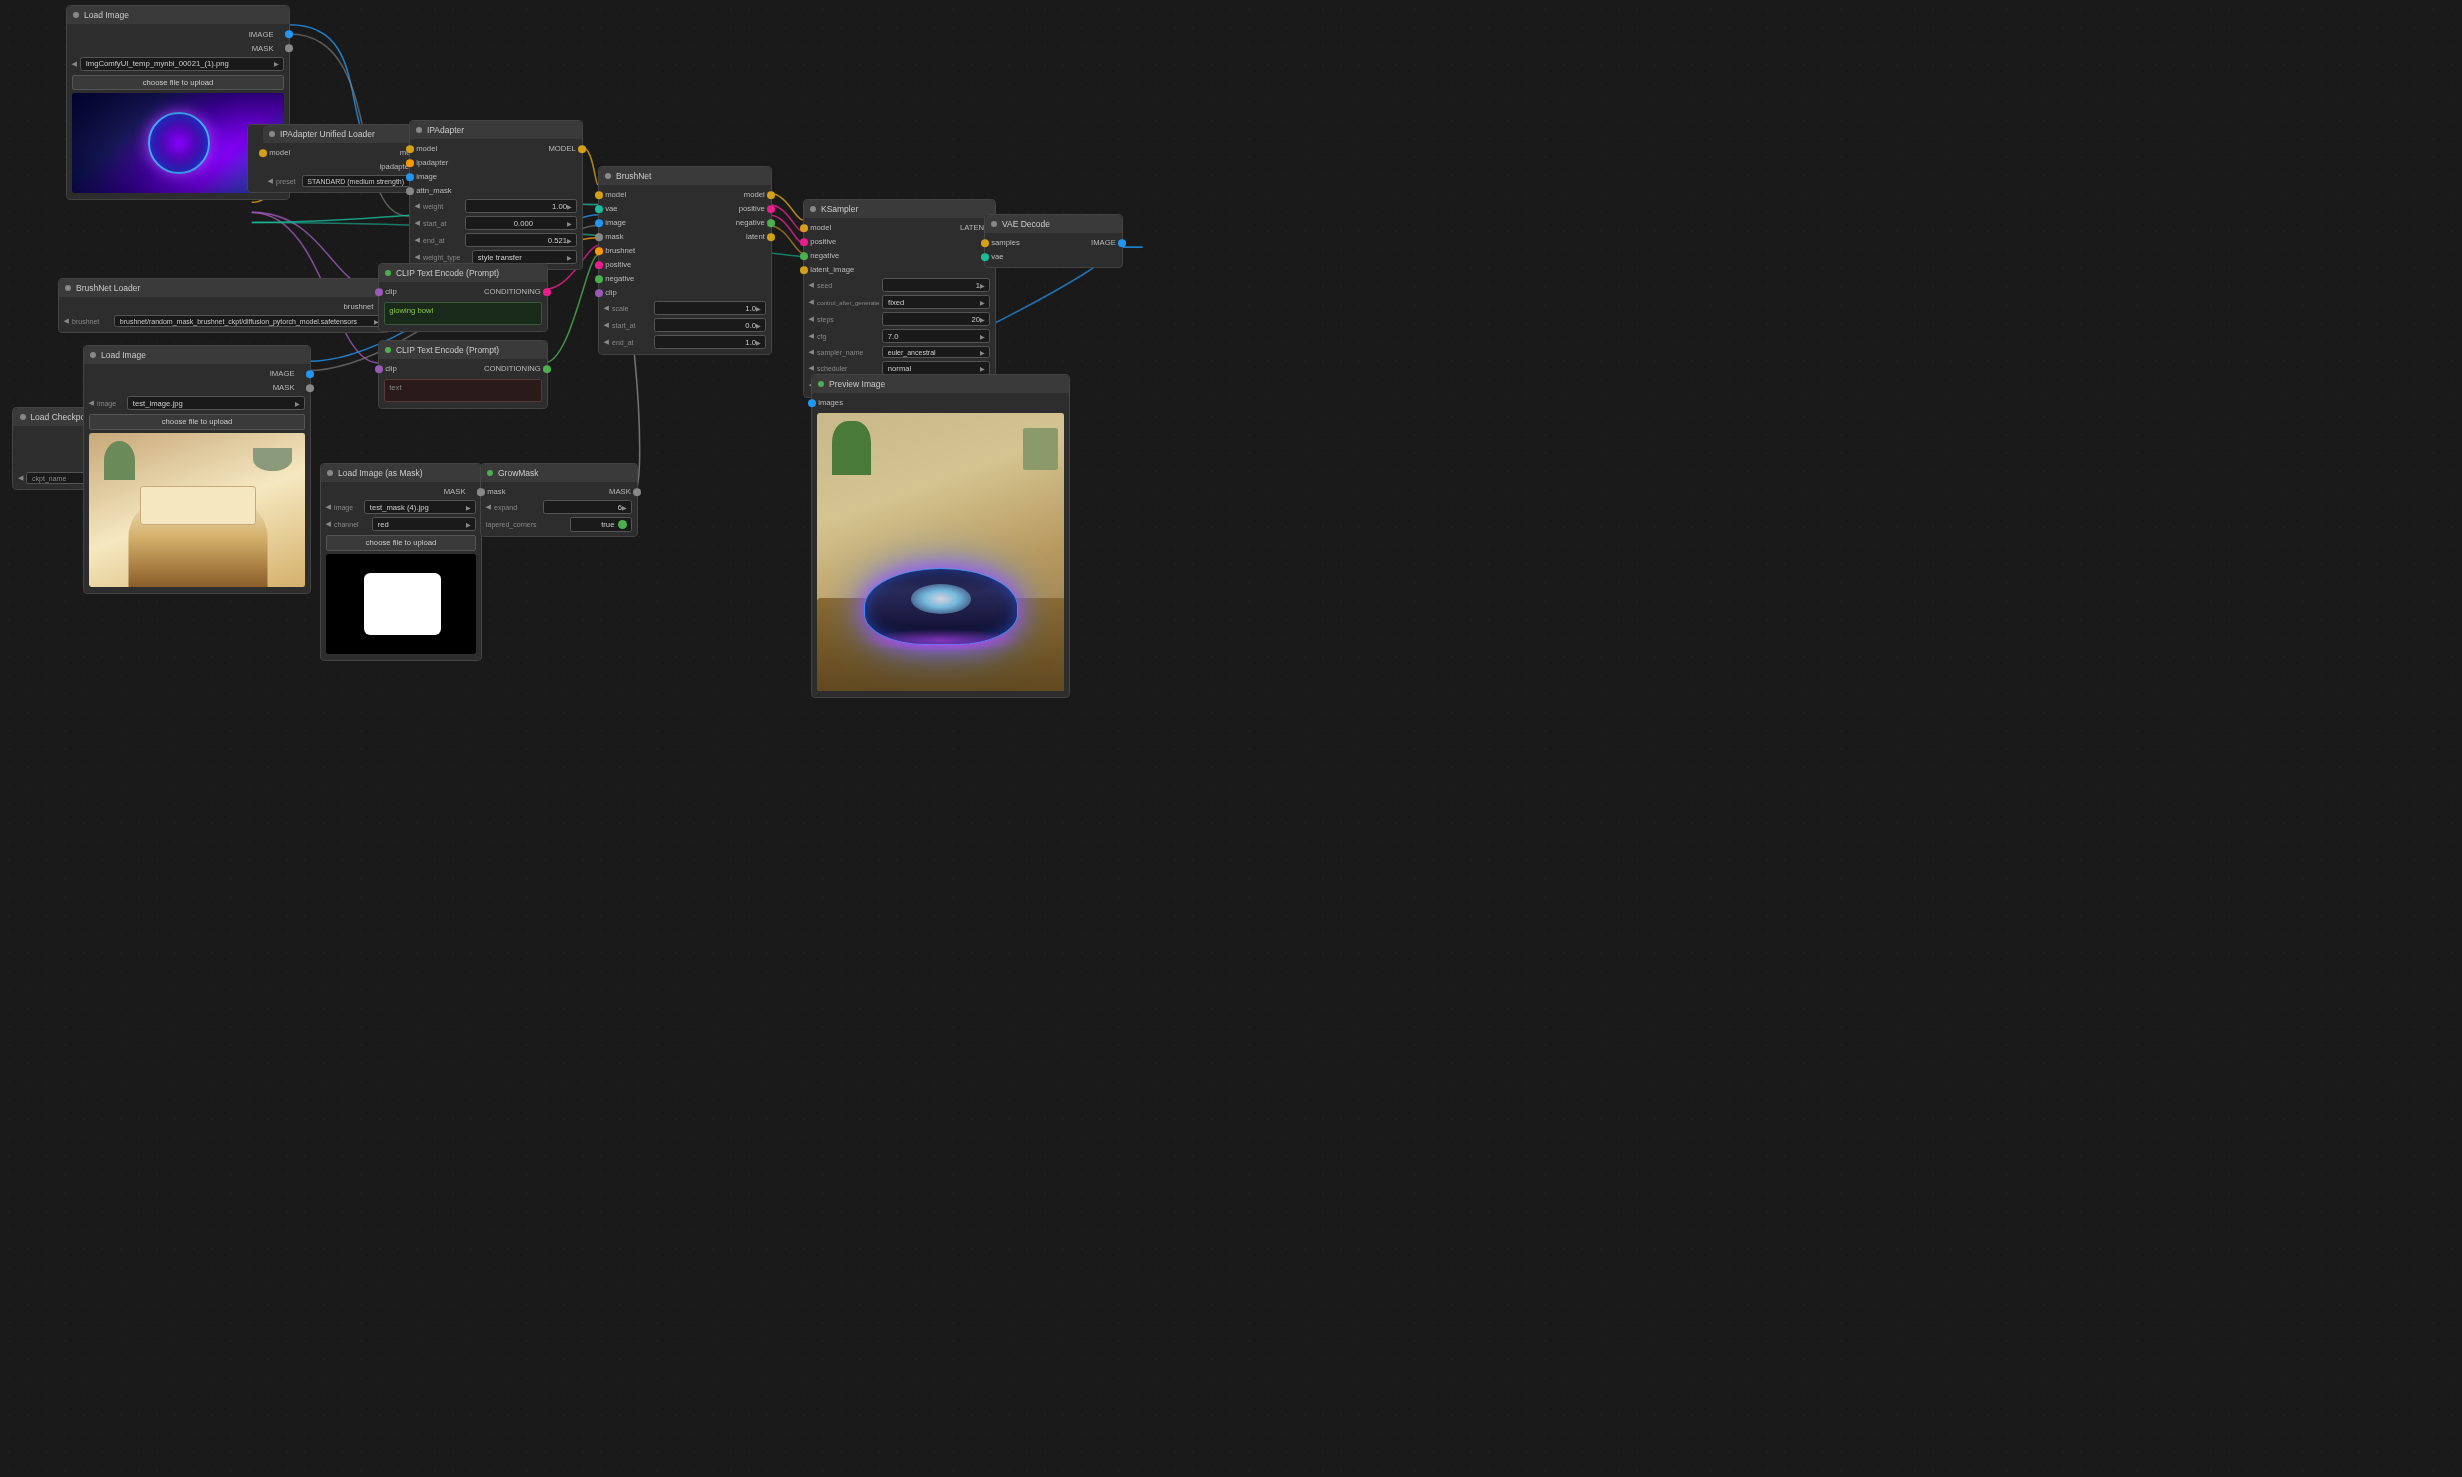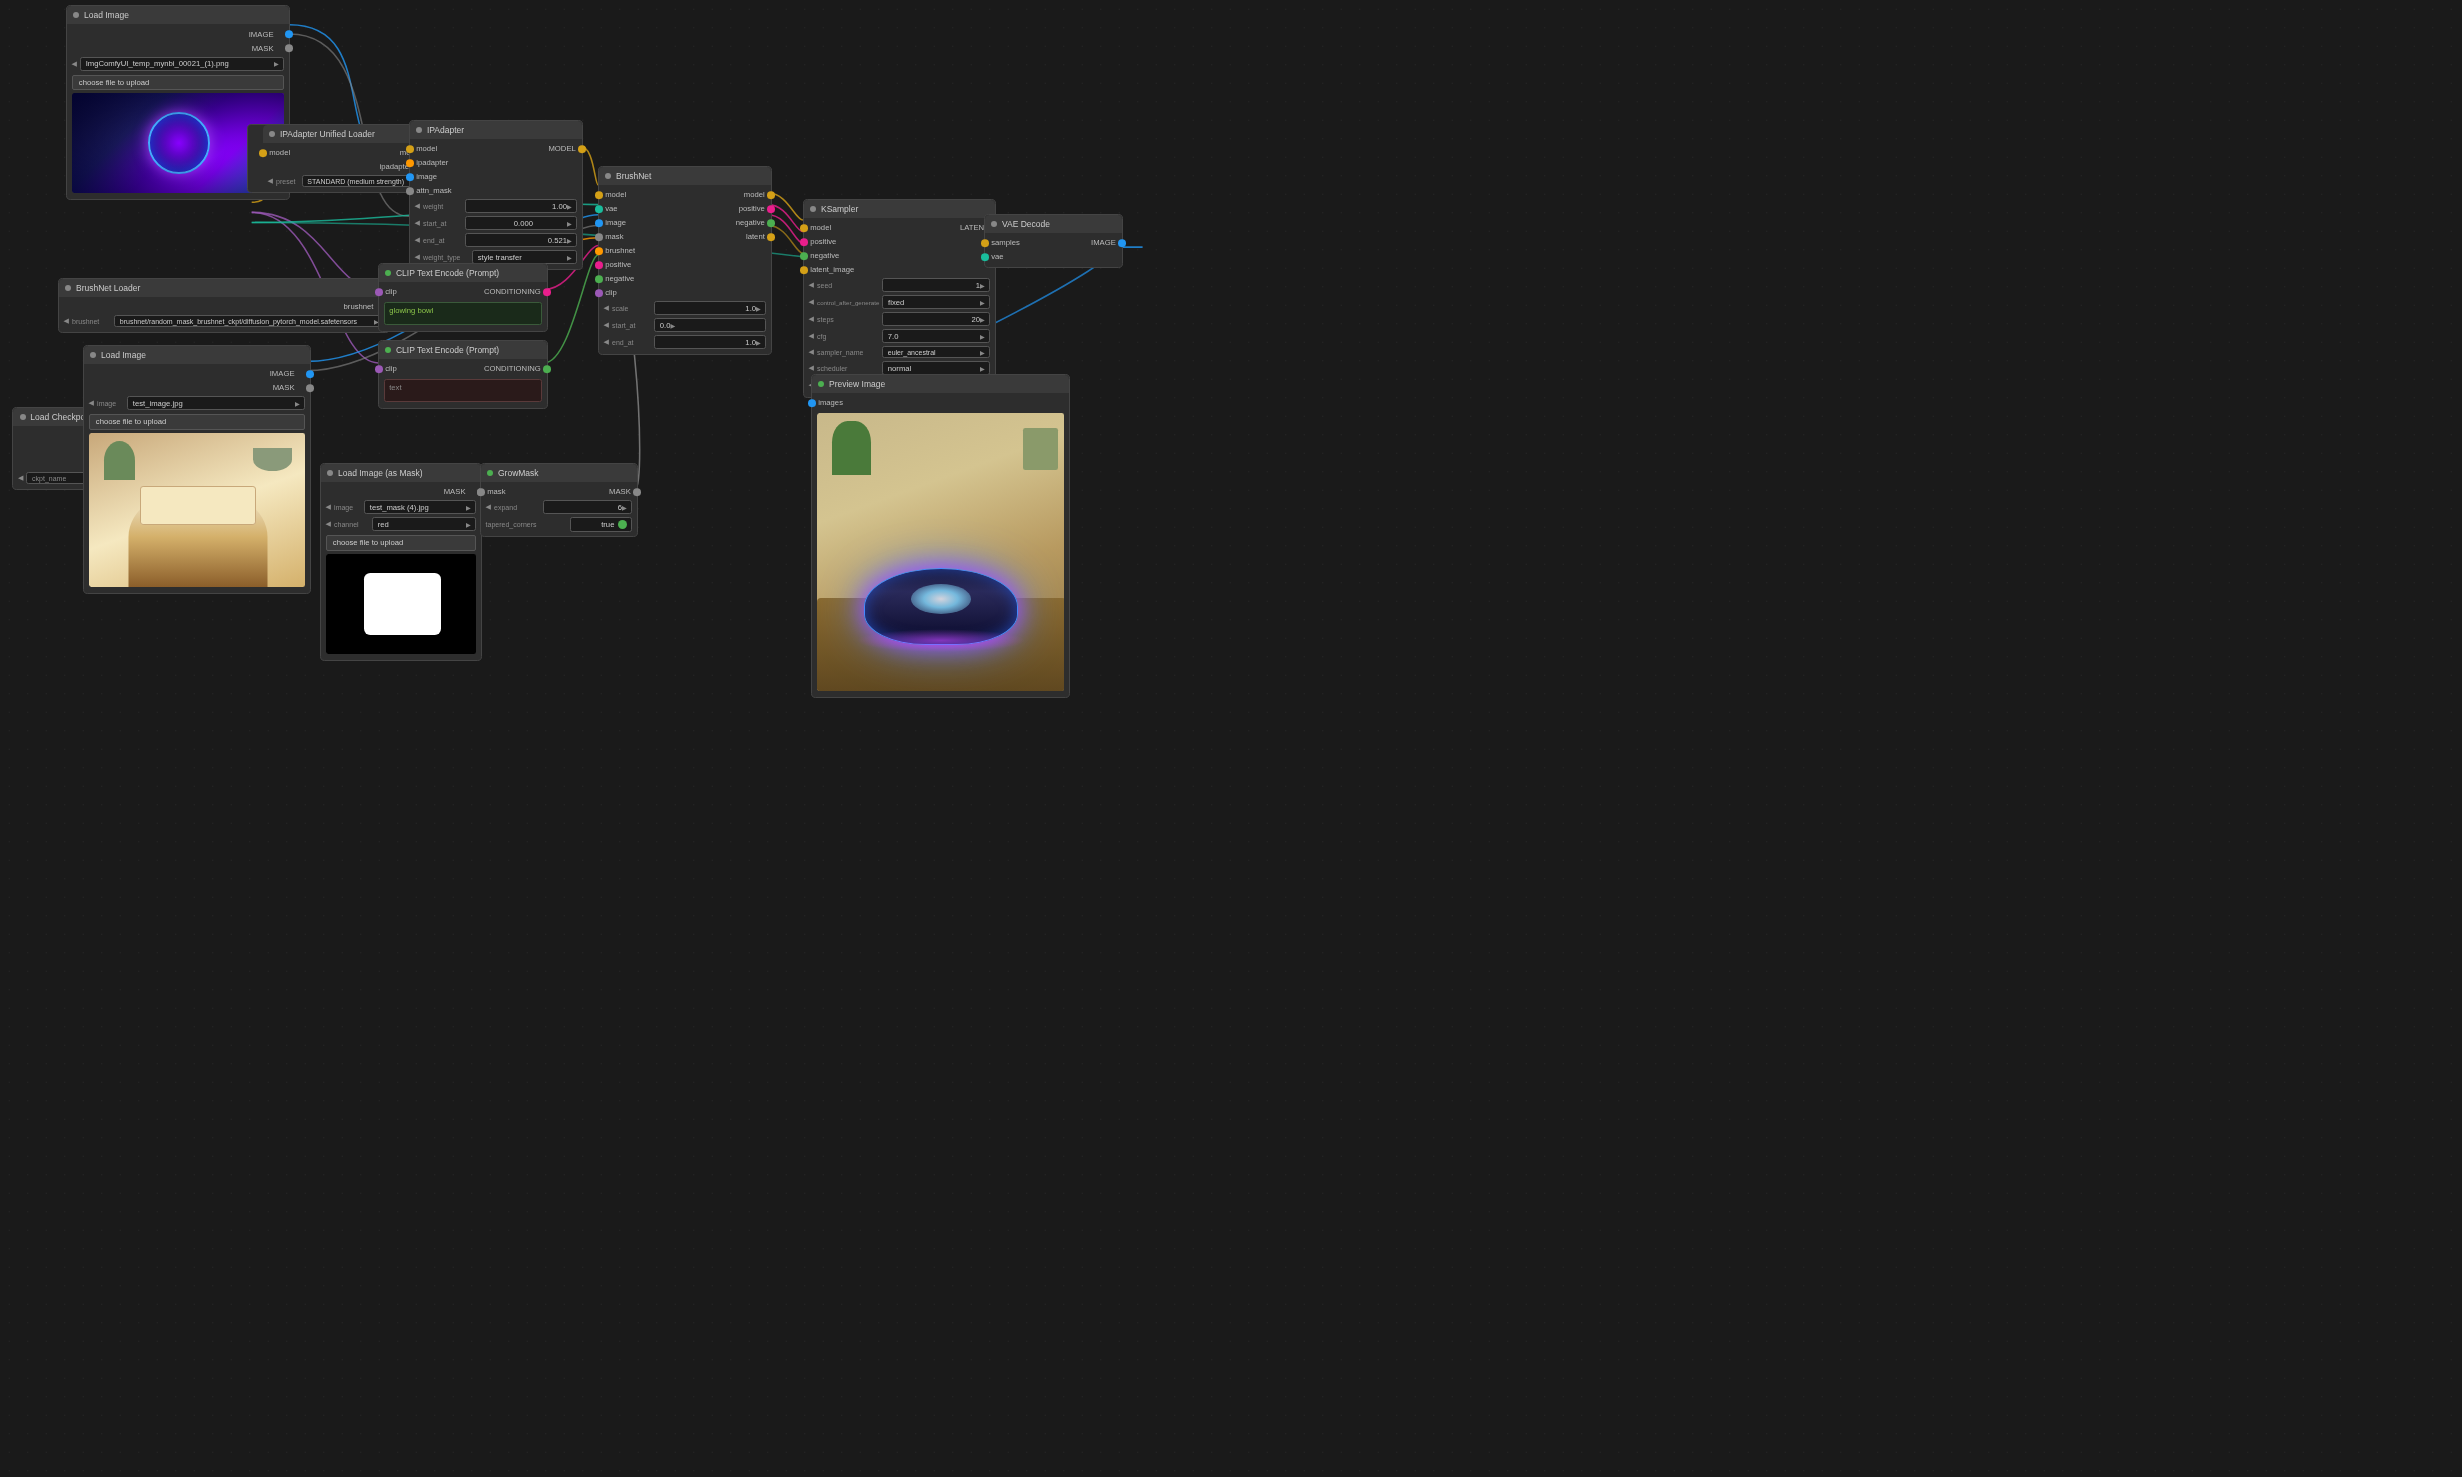--- a/index.html
+++ b/index.html
@@ -113,21 +113,21 @@
       color: #888;
     }
 
     .btn-upload {
       background: #3a3a3a;
       border: 0.8px solid #555;
       border-radius: 2px;
       padding: 2.3px 6.2px;
       color: #ccc;
       font-size: 7.7px;
-      text-align: left;
+      text-align: center;
       margin: 2.3px 4.6px;
       cursor: pointer;
     }
 
     .node-image {
       margin: 3.1px 4.6px;
       border-radius: 2.3px;
       overflow: hidden;
     }
 
@@ -413,21 +413,21 @@
       <span style="font-size:7px;color:#888;">◀</span>
       <span style="font-size:7px;color:#888;min-width:39px;">scale</span>
       <div class="field-control" style="justify-content:flex-end;">
         <span>1.0</span>
         <span class="field-arrow">▶</span>
       </div>
     </div>
     <div class="field-row">
       <span style="font-size:7px;color:#888;">◀</span>
       <span style="font-size:7px;color:#888;min-width:39px;">start_at</span>
-      <div class="field-control" style="justify-content:flex-start;">
+      <div class="field-control" style="justify-content:flex-end;">
         <span>0.0</span>
         <span class="field-arrow">▶</span>
       </div>
     </div>
     <div class="field-row">
       <span style="font-size:7px;color:#888;">◀</span>
       <span style="font-size:7px;color:#888;min-width:39px;">end_at</span>
       <div class="field-control" style="justify-content:flex-end;">
         <span>1.0</span>
         <span class="field-arrow">▶</span>

